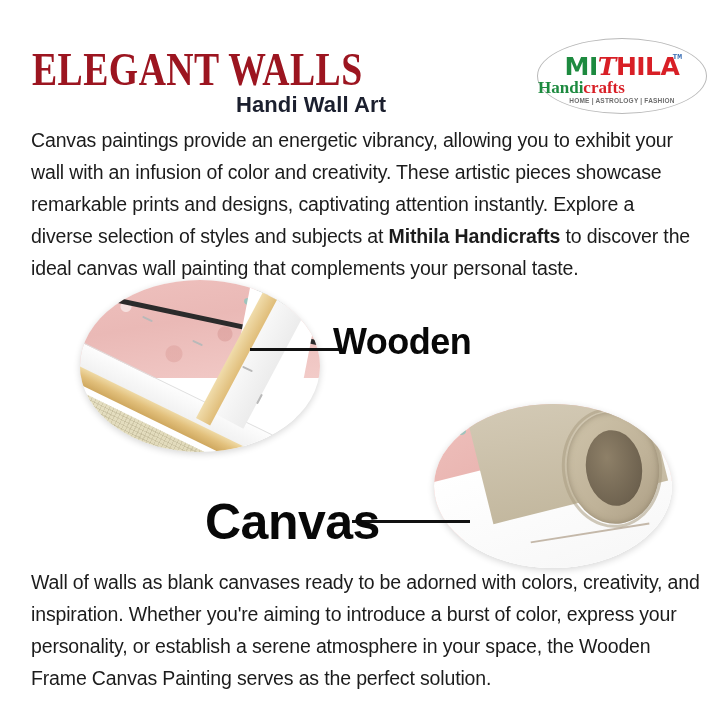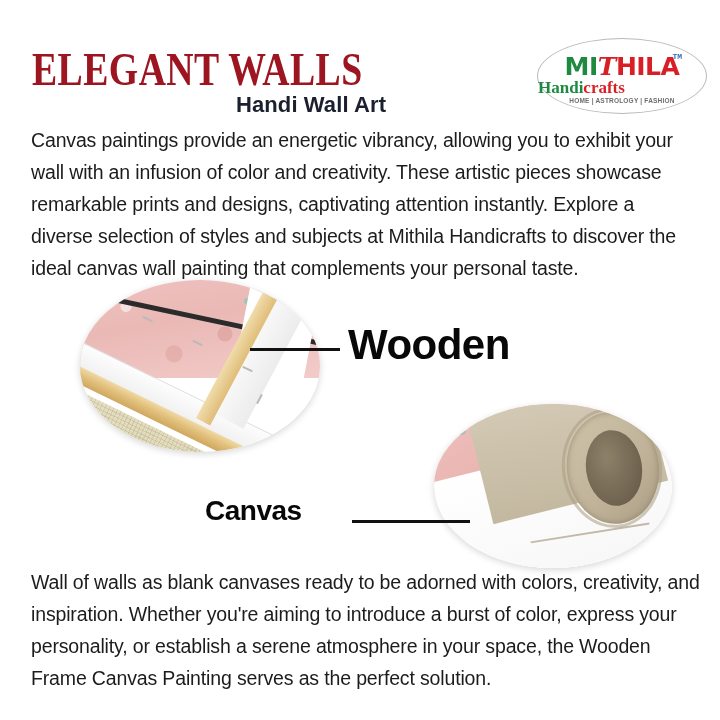--- a/index.html
+++ b/index.html
@@ -106,21 +106,21 @@
   .para {
     position: absolute;
     font-family: "Liberation Sans", sans-serif;
     font-size: 19.5px;
     line-height: 32px;
     color: #1c1c1c;
     letter-spacing: -0.15px;
   }
   .para-top { left: 31px; top: 124px; width: 665px; }
   .para-bottom { left: 31px; top: 566px; width: 670px; }
-  .para b { font-weight: normal; }
+  .para b { font-weight: bold; }
 
   
   .circ {
     position: absolute;
     border-radius: 50%;
     overflow: hidden;
     background: #ffffff;
     box-shadow: 0 2px 7px rgba(0,0,0,0.16);
   }
   .circ-frame { left: 80px; top: 280px; width: 240px; height: 172px; }
@@ -295,29 +295,29 @@
   
   .label {
     position: absolute;
     font-family: "Liberation Sans", sans-serif;
     font-weight: bold;
     color: #080808;
     line-height: 1.0;
     letter-spacing: -0.5px;
   }
   .label-wooden {
-    left: 348px; top: 324px;
-    font-size: 42px;
+    left: 333px; top: 324px;
+    font-size: 36px;
     text-align: left;
     width: 200px;
   }
   .label-wooden .l2 { display: block; text-align: center; margin-top: 5px; }
   .label-canvas {
     left: 205px; top: 497px;
-    font-size: 28px;
+    font-size: 50px;
   }
 
   .leader {
     position: absolute;
     background: #111111;
     height: 3px;
   }
   .leader-wooden { left: 250px; top: 348px; width: 90px; }
   .leader-canvas { left: 352px; top: 520px; width: 118px; }
 </style>

